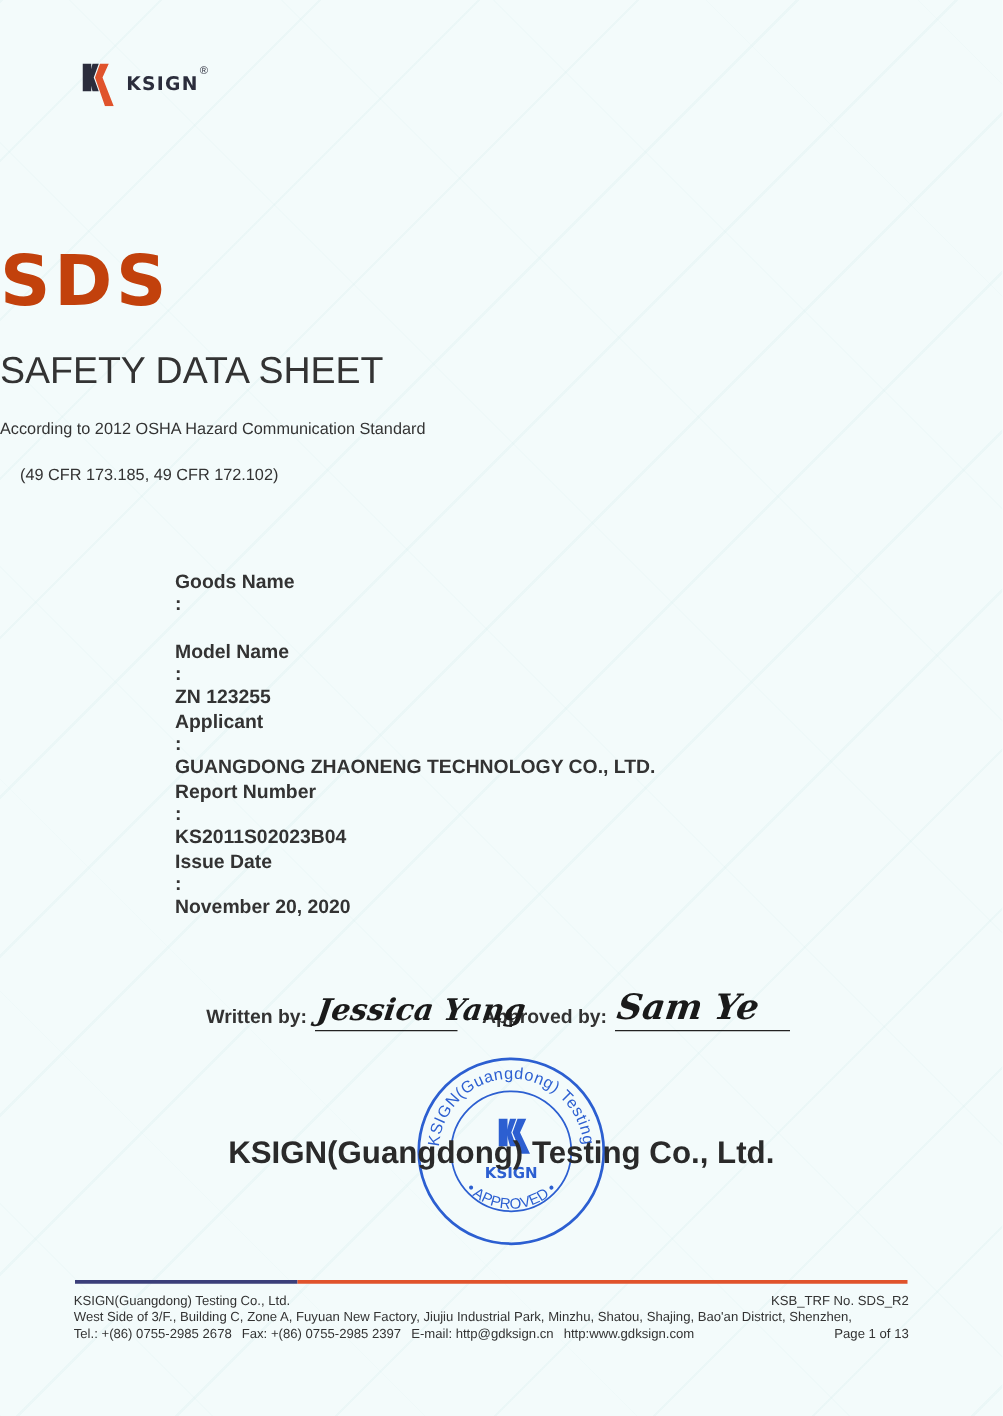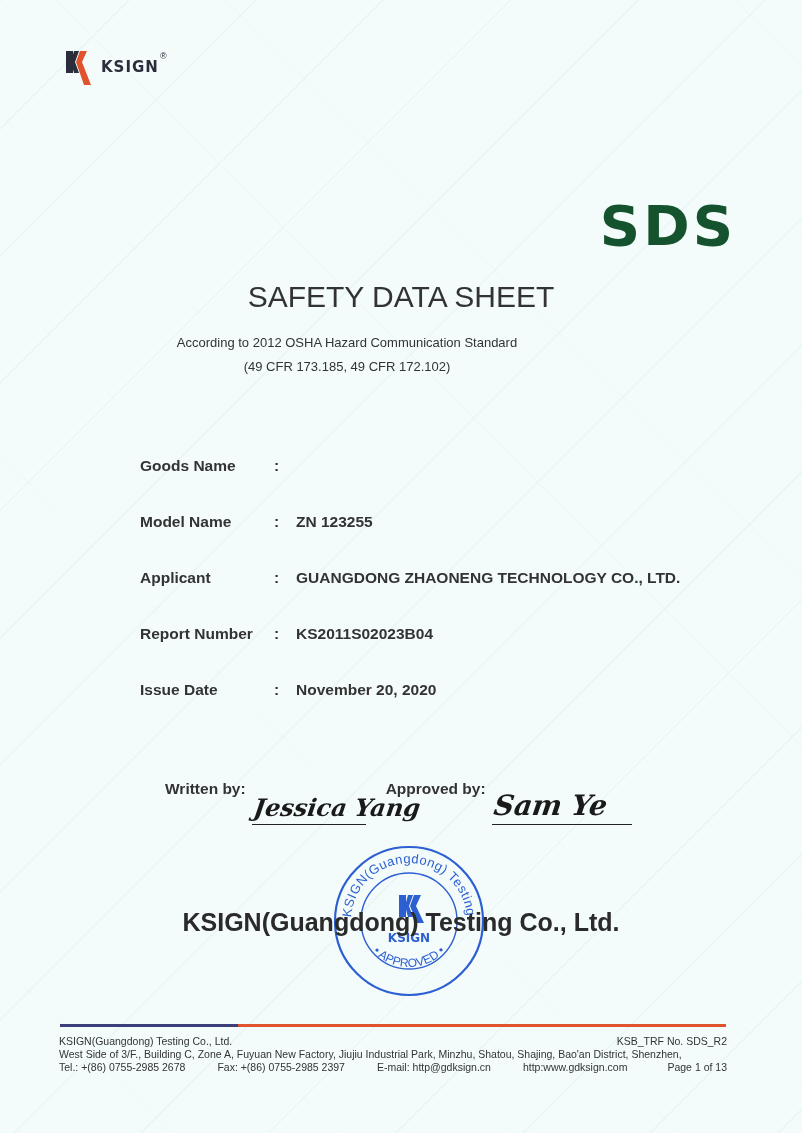--- a/index.html
+++ b/index.html
@@ -29,46 +29,46 @@
   .logo svg { display: block; }
   .logo-text {
     font-family: "DejaVu Sans", sans-serif;
     font-weight: bold; font-size: 15px; letter-spacing: 1px;
     color: #2b2d3c; margin-left: 3px; margin-top: 2px;
   }
   .logo-reg { font-size: 9px; color: #2b2d3c; position: relative; top: -10px; margin-left: 1px; }
 
   .title-sds {
     position: absolute; left: 0; width: 736px; top: 193px;
-    text-align: right; font-family: "DejaVu Sans", sans-serif;
-    font-weight: bold; font-size: 56px; letter-spacing: 3px; color: #14532d;
+    text-align: left; font-family: "DejaVu Sans", sans-serif;
+    font-weight: bold; font-size: 56px; letter-spacing: 3px; color: #c2410c;
   }
   .title-sheet {
     position: absolute; left: 0; width: 802px; top: 280px;
-    text-align: center; font-size: 30px; color: #333;
+    text-align: left; font-size: 30px; color: #333;
   }
   .subtitle {
     position: absolute; left: 0; width: 694px;
-    text-align: center; font-size: 13px; color: #333;
+    text-align: left; font-size: 13px; color: #333;
   }
   .sub1 { top: 335px; }
-  .sub2 { top: 359px; }
+  .sub2 { top: 372px; padding-left: 16px; }
 
   .fields { position: absolute; left: 140px; top: 457px; }
   .field-row {
     display: flex; height: 56px; align-items: flex-start;
-    font-weight: bold; font-size: 15.5px; color: #333;
+    font-weight: bold; font-size: 15.5px; color: #333; flex-direction: column;
   }
   .field-label { width: 134px; }
   .field-colon { width: 22px; }
   .field-value { white-space: nowrap; }
 
   .sig-area {
     position: absolute; top: 780px; left: 165px;
-    display: flex; align-items: flex-start;
+    display: flex; align-items: flex-end;
     font-weight: bold; font-size: 15.5px; color: #333;
   }
   .sig-line {
     position: relative; border-bottom: 1.5px solid #222;
     height: 44px; margin-left: 6px; margin-right: 20px;
   }
   .sig-line.w1 { width: 114px; }
   .sig-line.w2 { width: 140px; margin-right: 0; }
   .sig-text {
     position: absolute; bottom: 2px; left: 2px;
@@ -94,21 +94,21 @@
   .footer-rule .navy { width: 178px; background: #3b3f7a; }
   .footer-rule .orange { flex: 1; background: #e0532c; }
 
   .footer {
     position: absolute; top: 1035px; left: 59px; width: 668px;
     font-size: 10.5px; color: #333; line-height: 13px;
   }
   .footer-row { display: flex; justify-content: space-between; white-space: nowrap; }
   .footer-row span { display: inline-block; }
   .contacts { display: flex; gap: 0; }
-  .contacts span { margin-right: 32px; }
+  .contacts span { margin-right: 8px; }
 </style>
 </head>
 <body>
 
 <div class="page">
   <div class="watermark"></div>
 
   <div class="logo">
     <svg width="32" height="38" viewBox="0 0 32 38">
       <polygon points="0,4 7,4 7,26 0,26" fill="#2b2d3c"></polygon>

